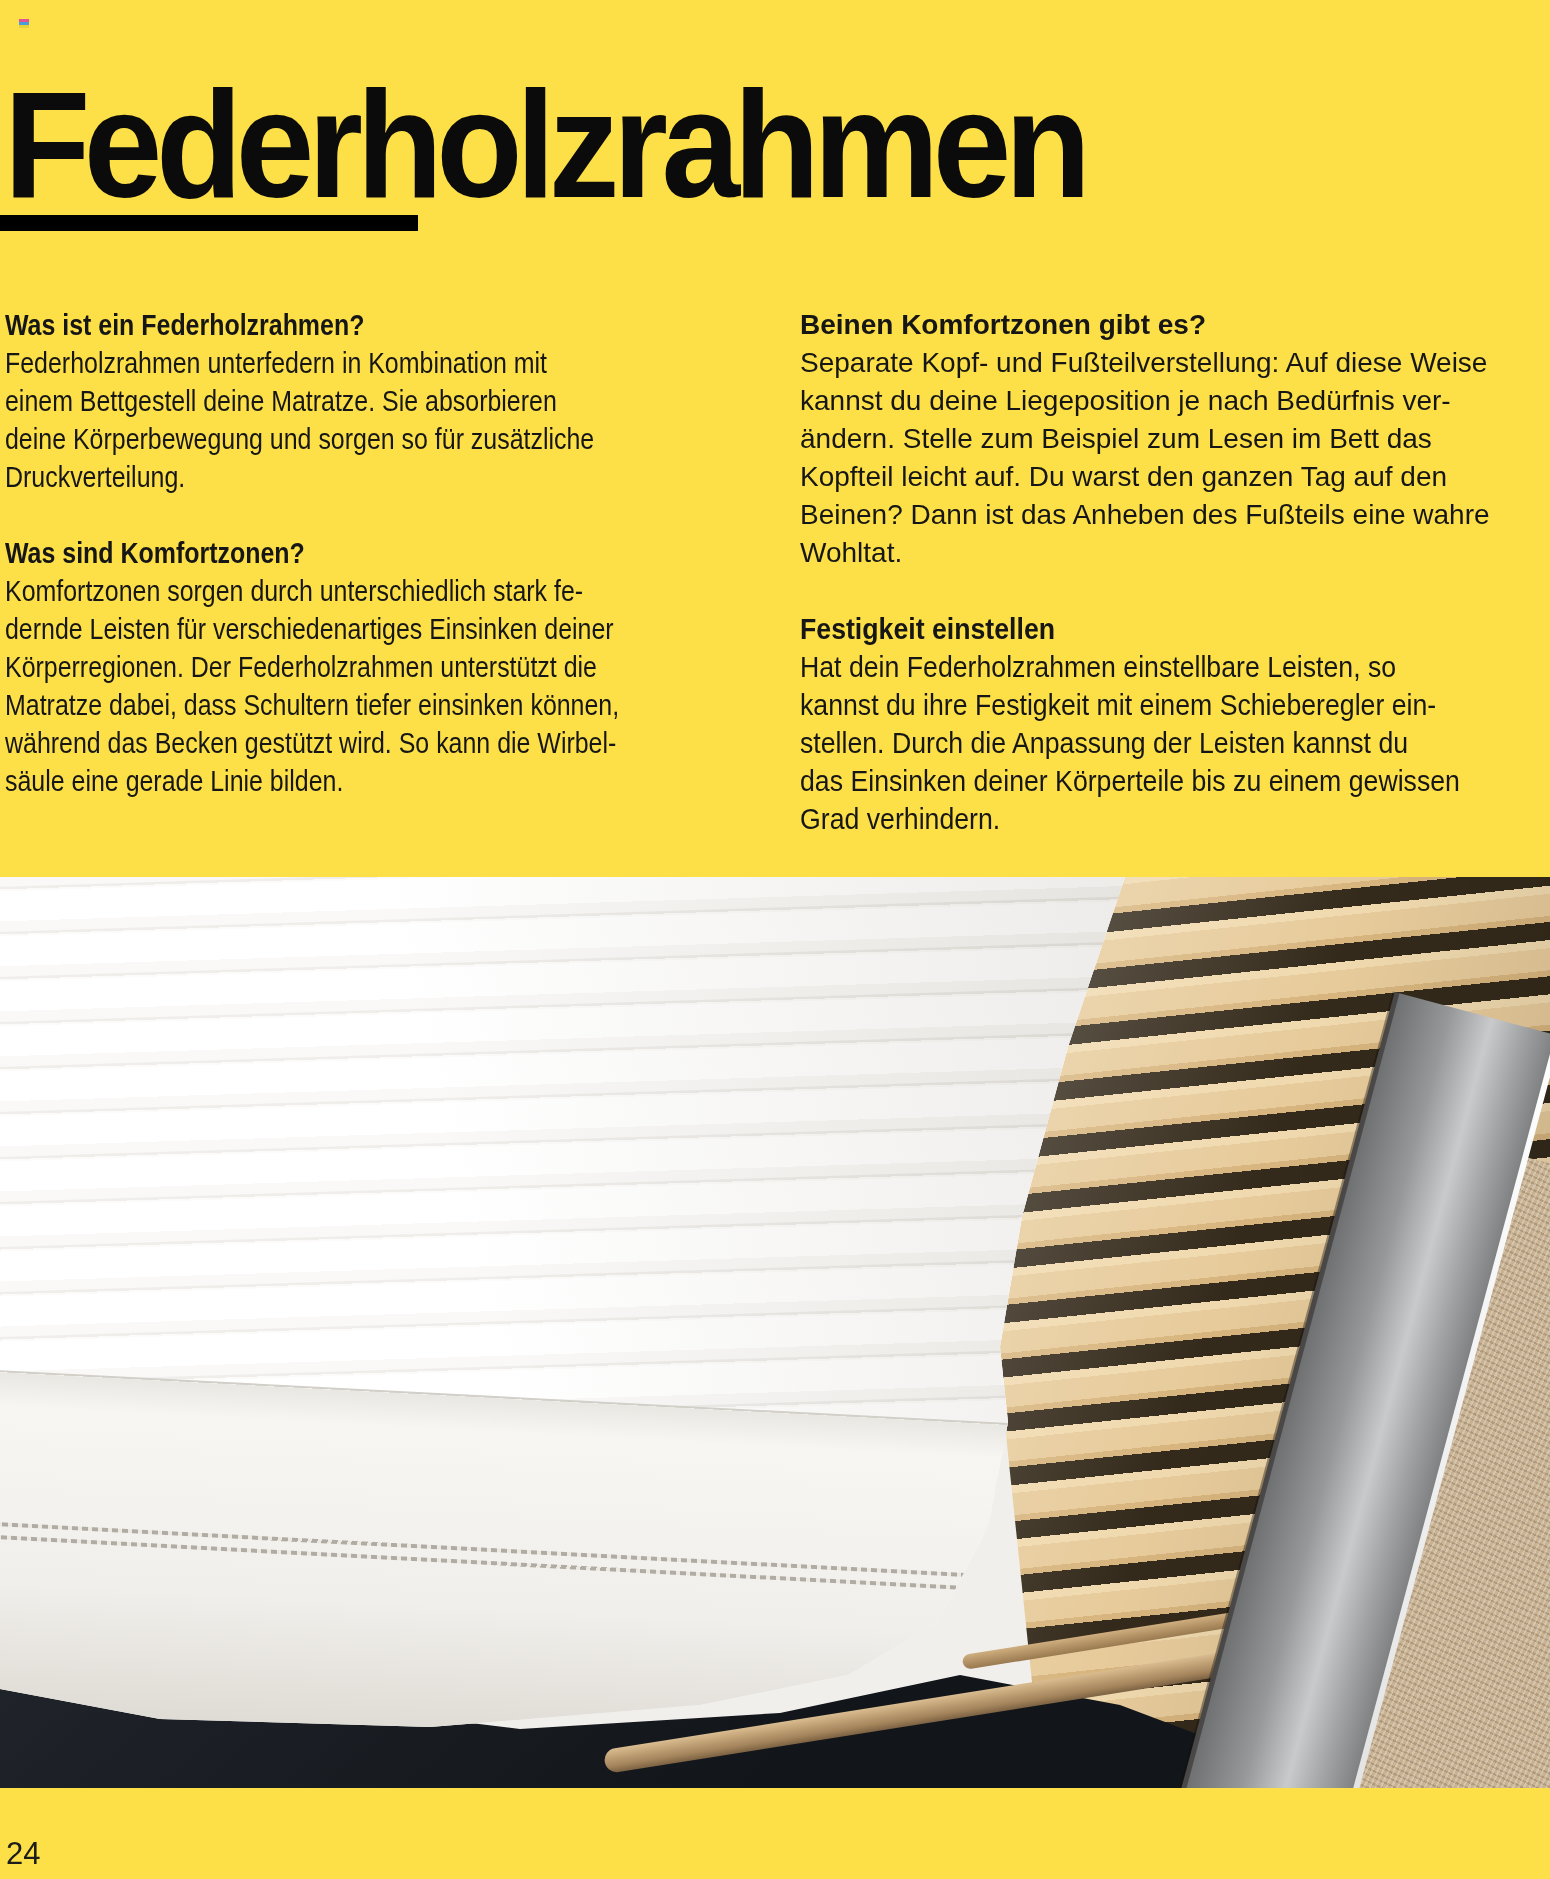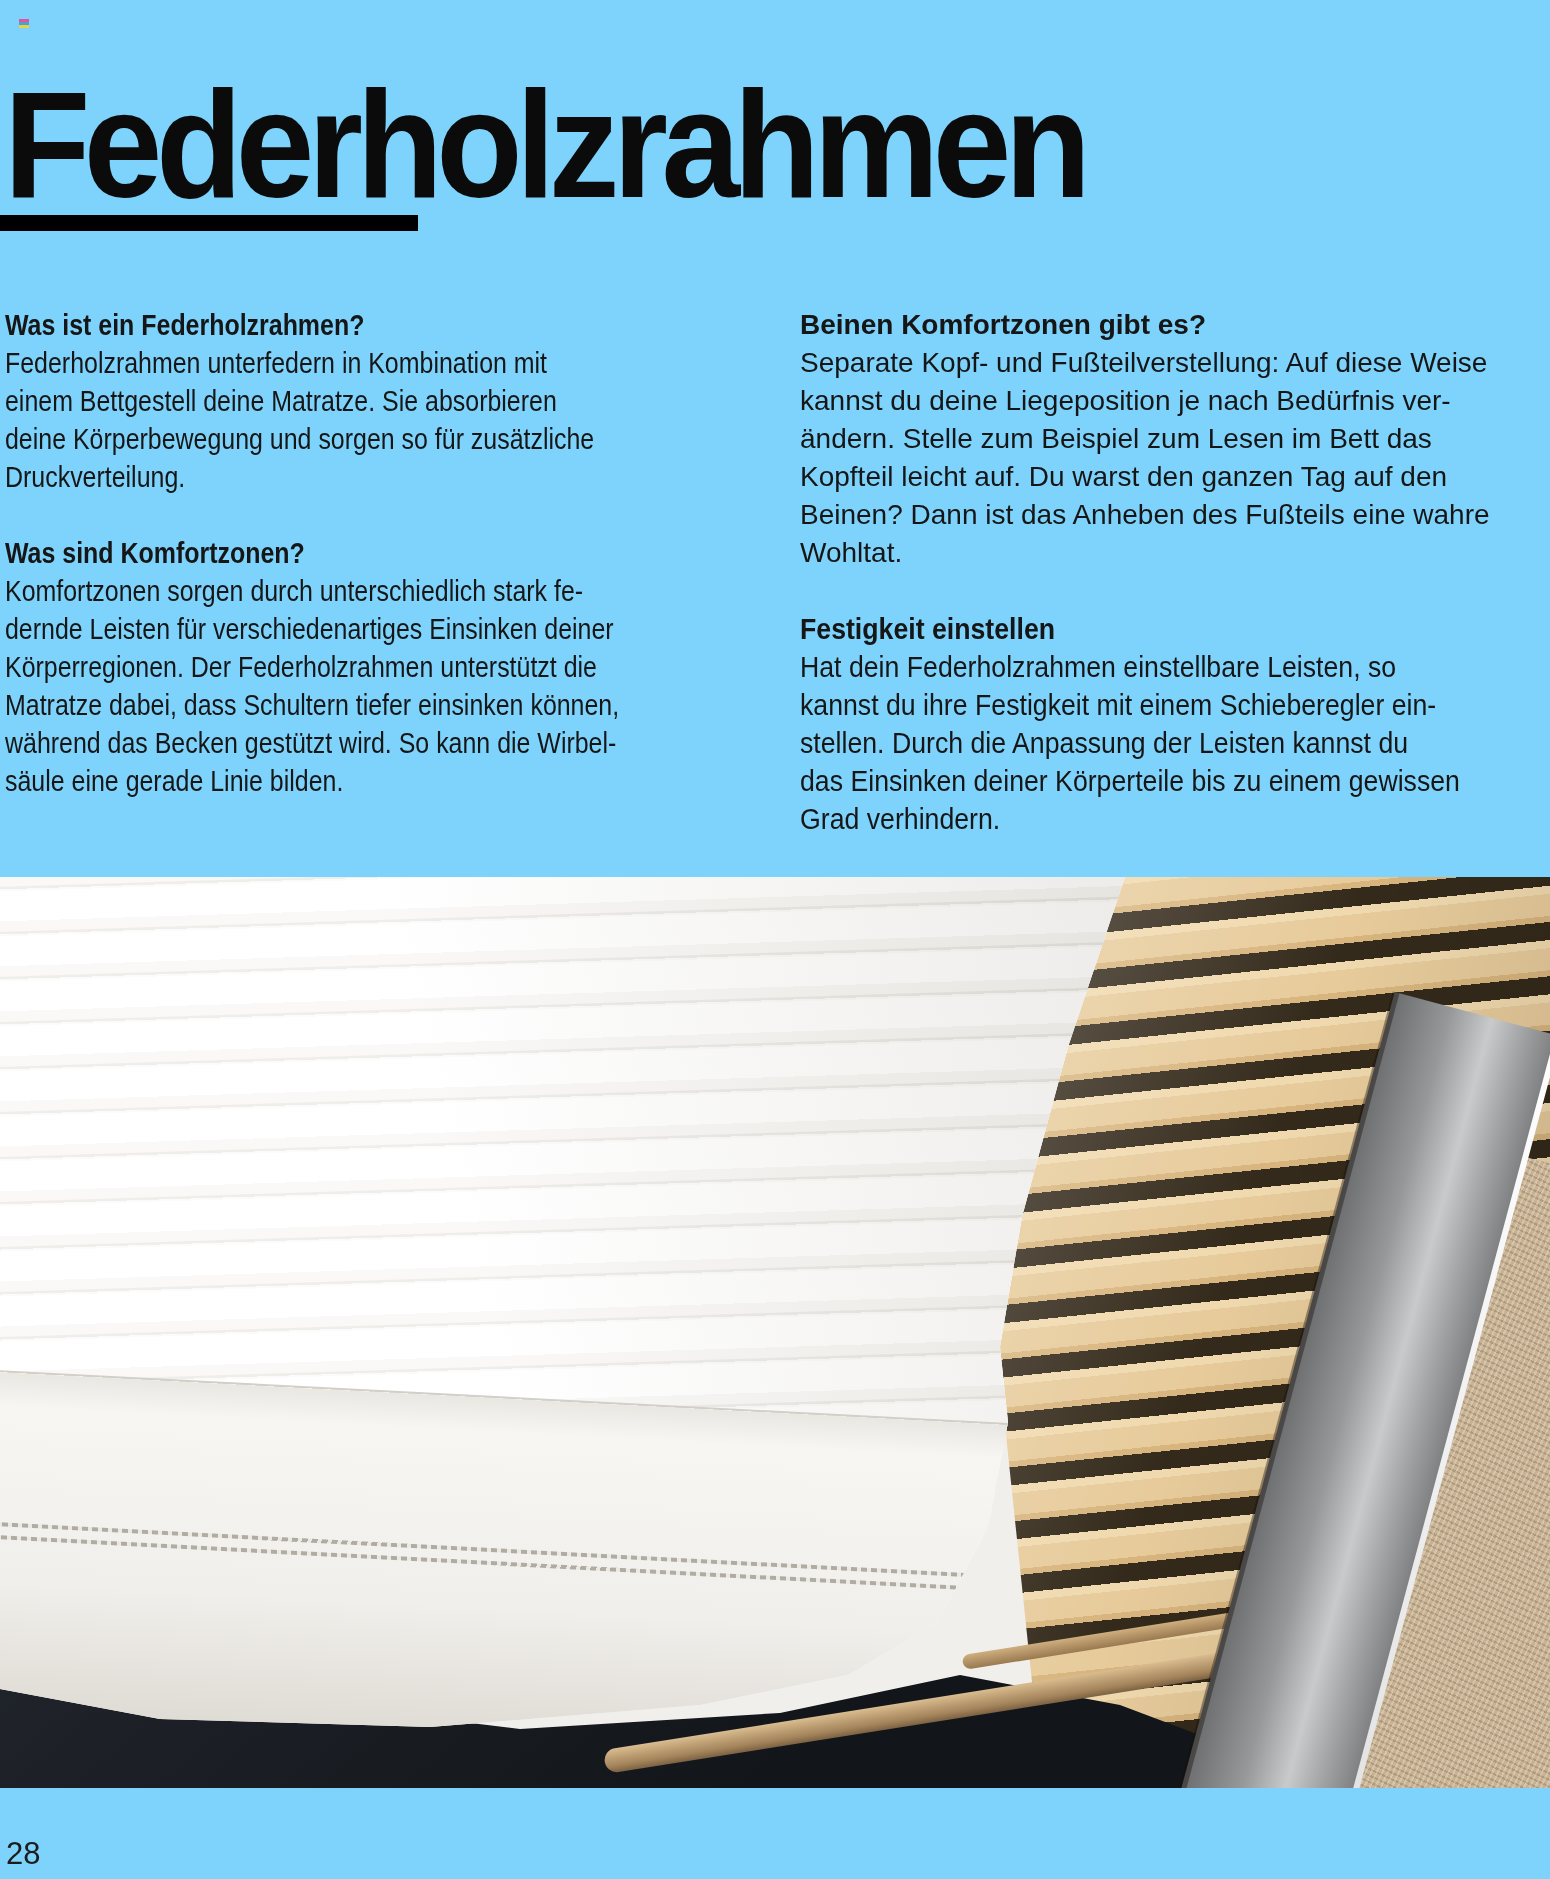--- a/index.html
+++ b/index.html
@@ -1,19 +1,19 @@
 <!DOCTYPE html>
 <html><head>
 <meta charset="utf-8">
 <style>
   html,body{margin:0;padding:0;background:#ffffff;}
   .page{
     position:relative;
     width:1550px;height:1879px;
-    background:#7dd3fc;
+    background:#fde047;
     overflow:hidden;
     font-family:"Liberation Sans", sans-serif;
     color:#111;
   }
   
   .page-title{
     position:absolute;left:4px;top:-34px;
     font-size:152px;font-weight:700;line-height:1;
     letter-spacing:-7px;color:#0b0b0b;
     transform:scaleX(.93);transform-origin:0 0;
@@ -184,15 +184,15 @@
     </div>
     <div class="mattress">
       <div class="m-top"></div>
       <div class="m-side">
         <div class="zip-row zip-top"></div>
         <div class="zip-row zip-bottom"></div>
       </div>
     </div>
   </div>
 
-  <div class="page-number">28</div>
+  <div class="page-number">24</div>
 
 </div>
 
 </body></html>

